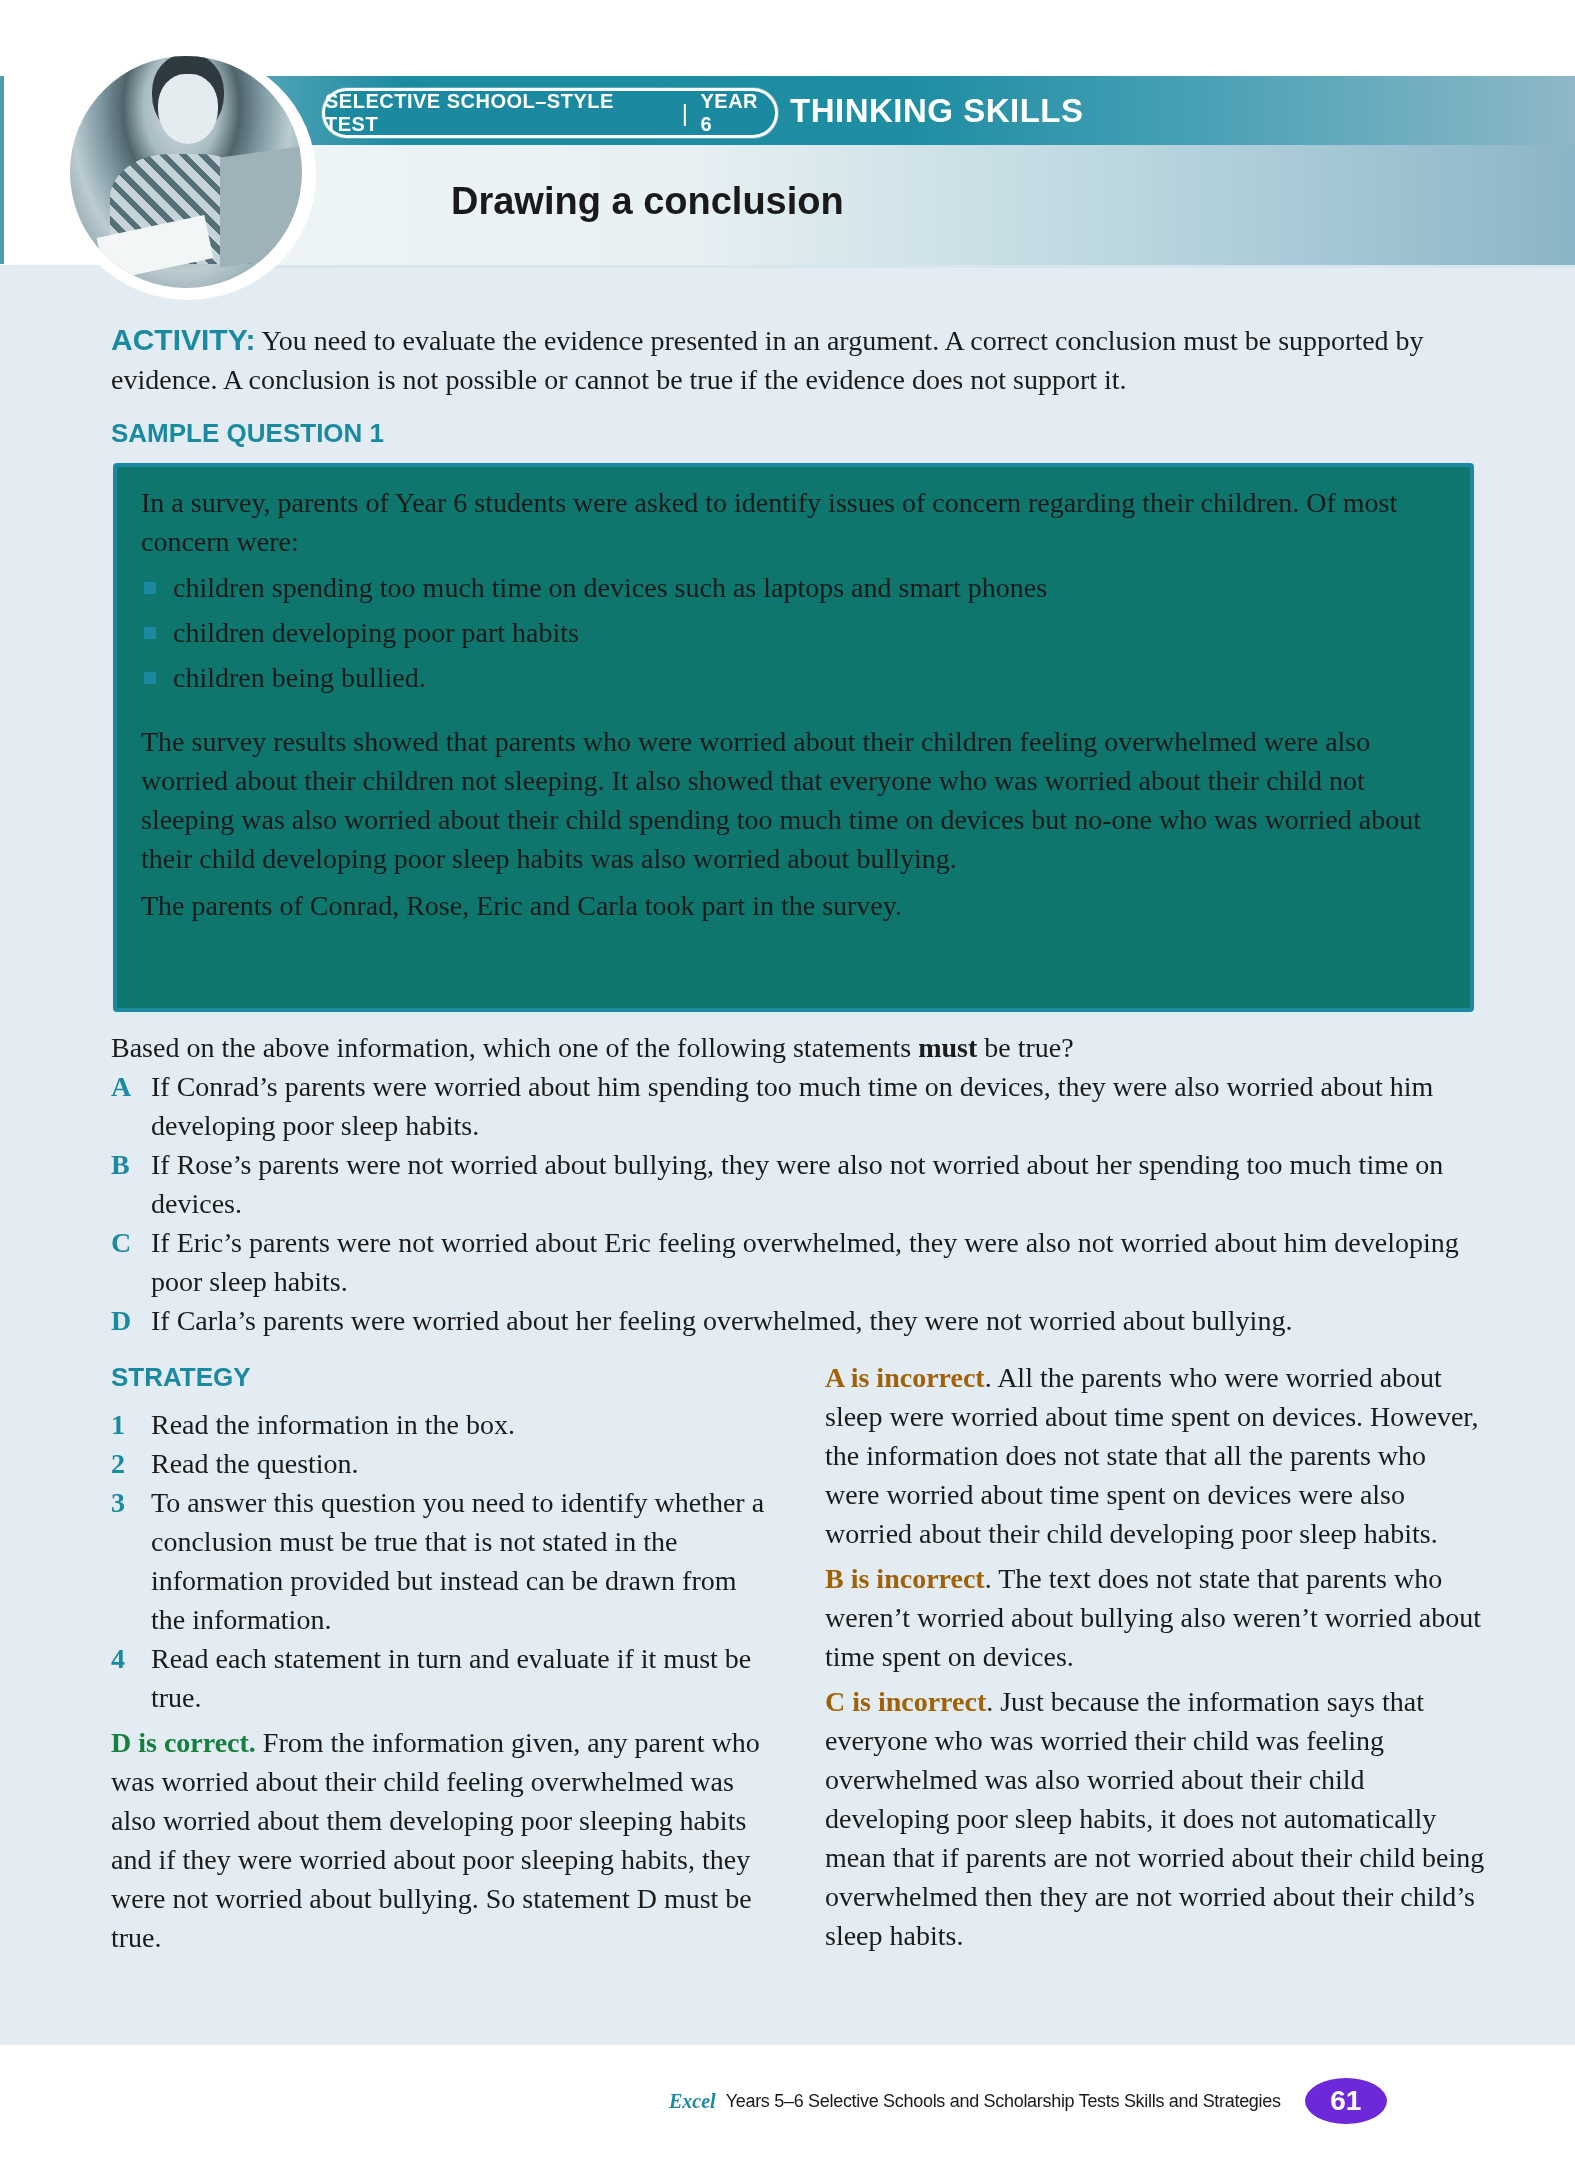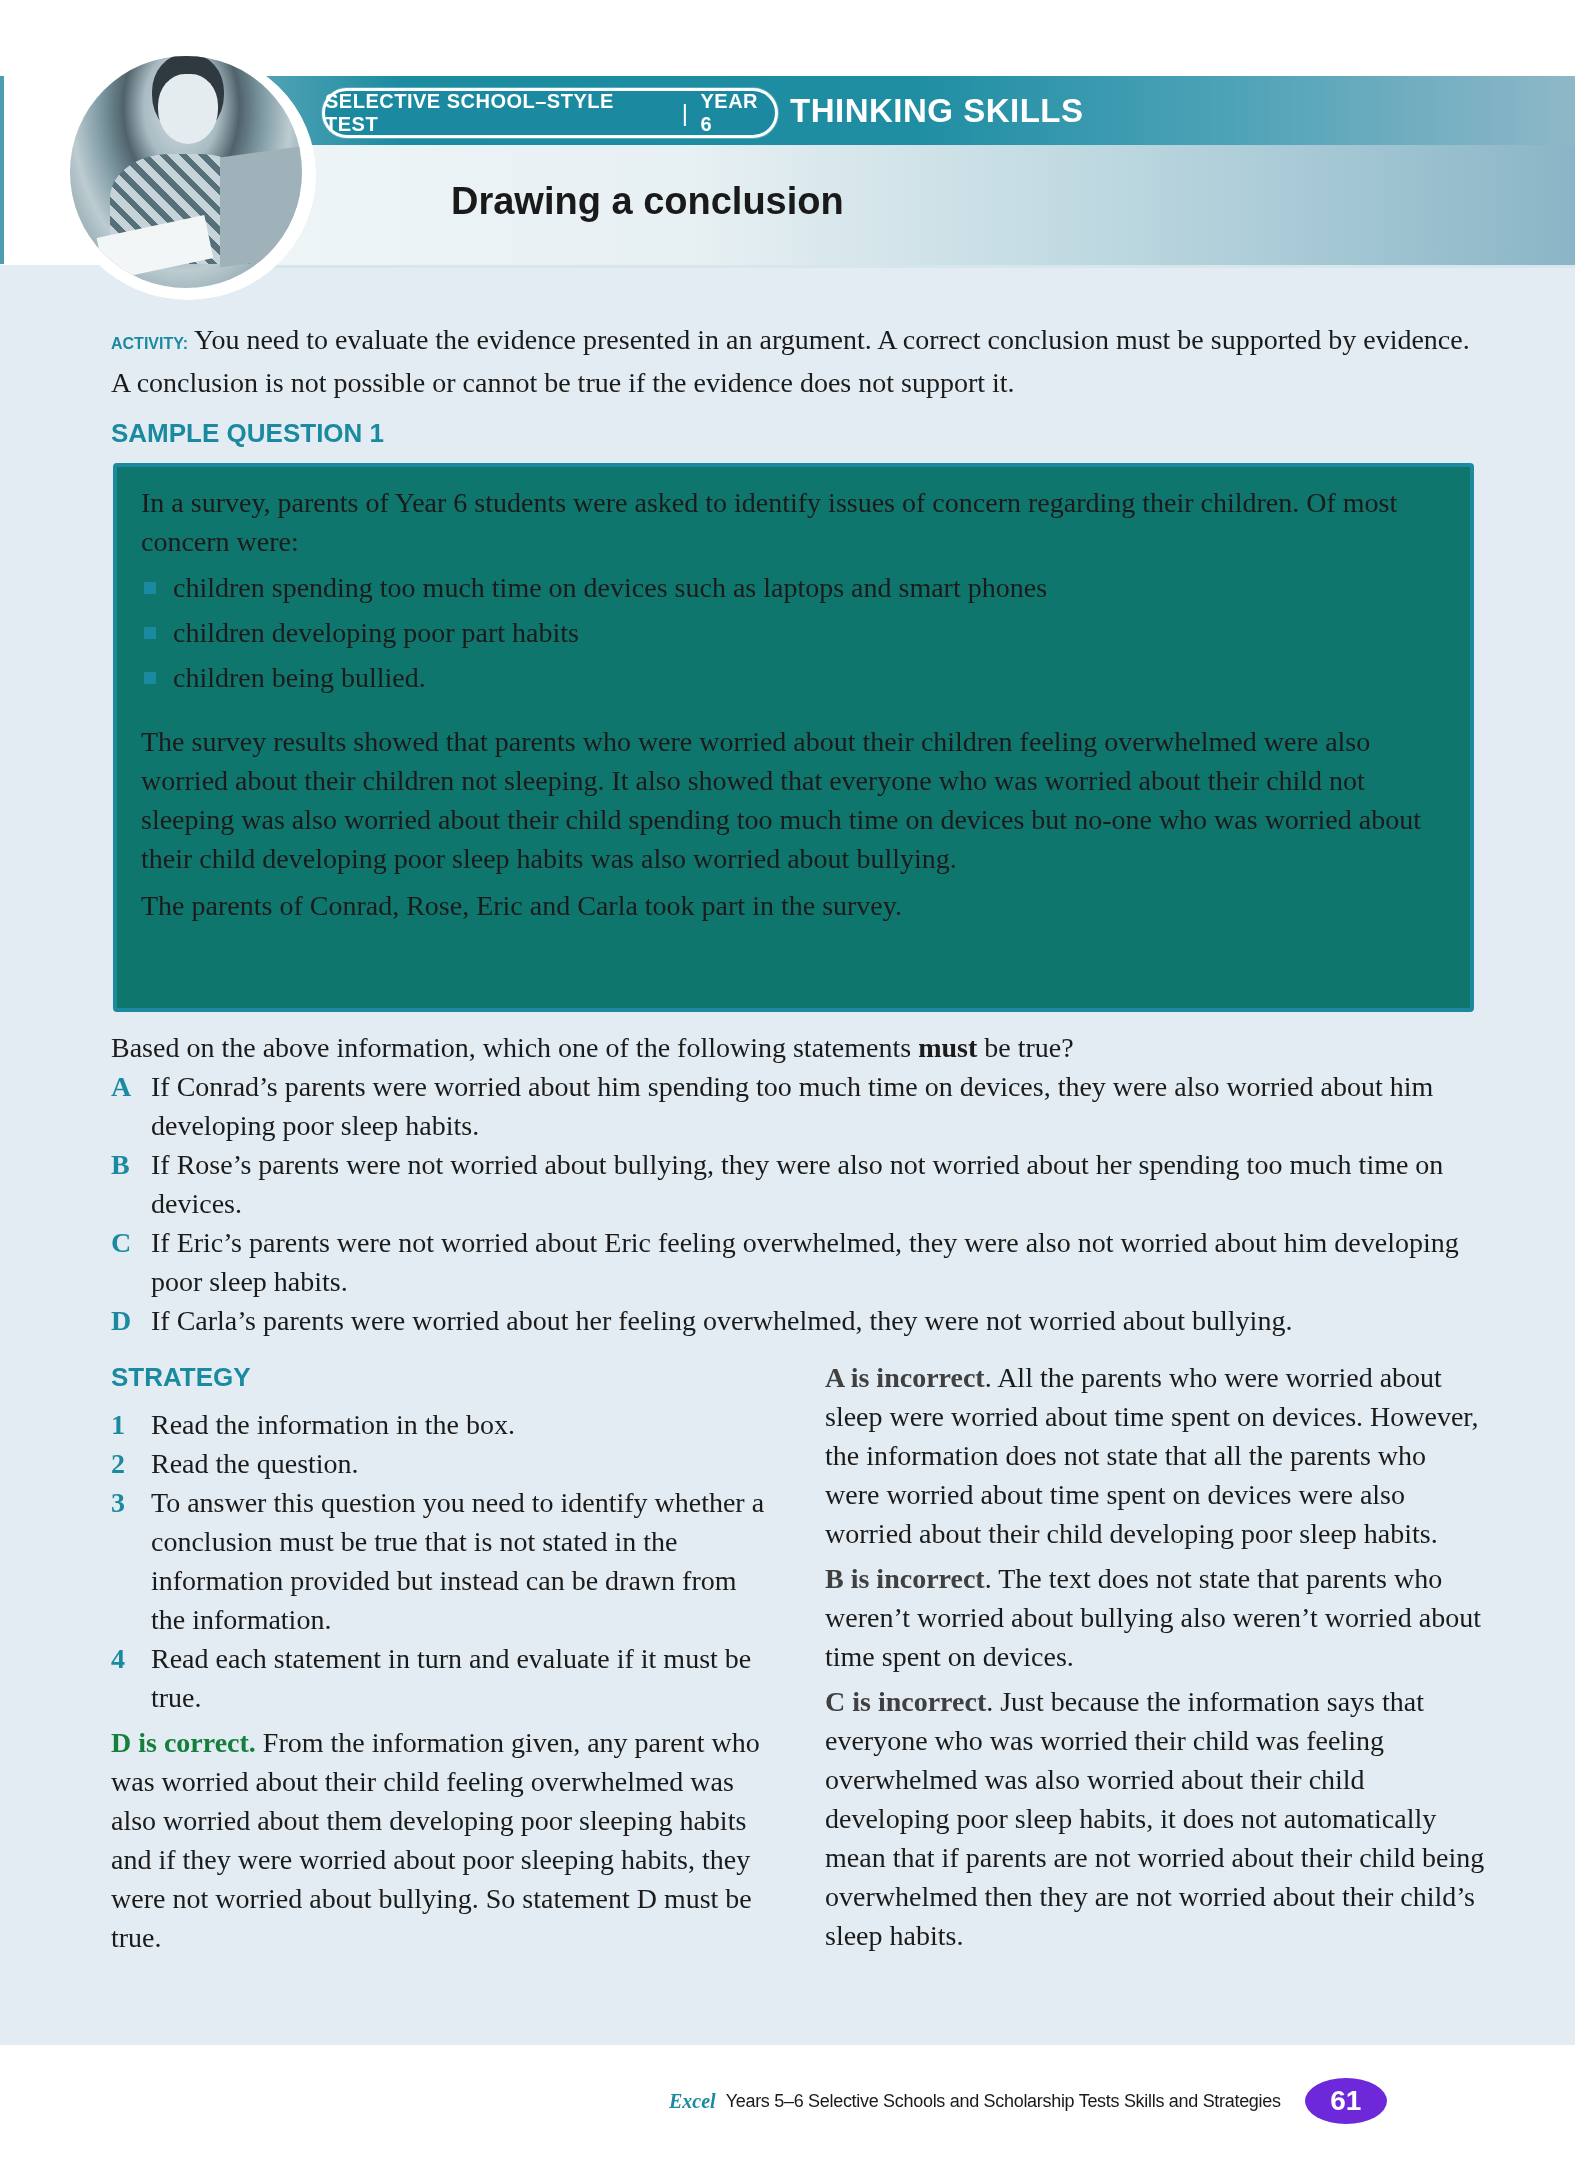--- a/index.html
+++ b/index.html
@@ -30,21 +30,21 @@
     display: flex; align-items: center; justify-content: center; gap: 12px;
     color: #ffffff; font-family: "Liberation Sans", sans-serif; font-size: 20px; letter-spacing: 0.5px; font-weight: bold; }
   .pill .sep { font-weight: normal; font-size: 24px; }
   .subject { position: absolute; left: 790px; top: 92px; color: #ffffff; font-family: "Liberation Sans", sans-serif; font-weight: bold; font-size: 33px; letter-spacing: 0.5px; }
   .page-title { position: absolute; left: 451px; top: 180px; font-family: "Liberation Sans", sans-serif; font-weight: bold; font-size: 38px; color: #1a1a1a; }
 
   .sans-head { font-family: "Liberation Sans", sans-serif; font-weight: bold; color: #1b8aa0; }
   .body-text { font-size: 28px; line-height: 39px; }
 
   .activity { position: absolute; left: 111px; top: 320px; width: 1370px; }
-  .activity .lbl { font-size: 16px; }
+  .activity .lbl { font-size: 30px; }
 
   .sq-title { position: absolute; left: 111px; top: 418px; font-size: 26px; }
 
   .qbox { position: absolute; left: 113px; top: 463px; width: 1361px; height: 549px; background: #0f766e;
     border: 4px solid #1b8aa0; border-radius: 4px; padding: 16px 24px 0 24px; }
   .qbox .bullets { list-style: none; margin: 4px 0 4px 0; }
   .qbox .bullets li { position: relative; padding-left: 32px; height: 45px; line-height: 45px; }
   .qbox .bullets li .sq { position: absolute; left: 3px; top: 17px; width: 12px; height: 12px; background: #1b8aa0; }
   .qbox p.gap { margin-top: 22px; }
   .qbox p.gap2 { margin-top: 8px; }
@@ -59,21 +59,21 @@
   .strategy { position: absolute; left: 111px; top: 1358px; width: 660px; }
   .strategy .hdr { font-size: 26px; margin-bottom: 8px; }
   .steps { list-style: none; }
   .steps li { position: relative; padding-left: 40px; }
   .steps .num { position: absolute; left: 0; top: 0; font-weight: bold; color: #1b8aa0; }
   .correct { margin-top: 6px; }
   .correct .tag { font-weight: bold; color: #15803d; }
 
   .explain { position: absolute; left: 825px; top: 1358px; width: 660px; }
   .explain p + p { margin-top: 6px; }
-  .explain .tag { font-weight: bold; color: #404040; }
+  .explain .tag { font-weight: bold; color: #a16207; }
 
   .footer { position: absolute; left: 669px; top: 2078px; display: flex; align-items: center; gap: 10px; }
   .footer .brand { font-family: "Liberation Serif", serif; font-style: italic; font-weight: bold; font-size: 20px; color: #1b8aa0; }
   .footer .book { font-family: "Liberation Sans", sans-serif; font-size: 18px; color: #1a1a1a; letter-spacing: -0.3px; }
   .footer .page-num { margin-left: 14px; width: 82px; height: 46px; border-radius: 50%; background: #6d28d9; color: #ffffff;
     font-family: "Liberation Sans", sans-serif; font-weight: bold; font-size: 28px; display: flex; align-items: center; justify-content: center; }
 </style>
 </head>
 <body>
 

